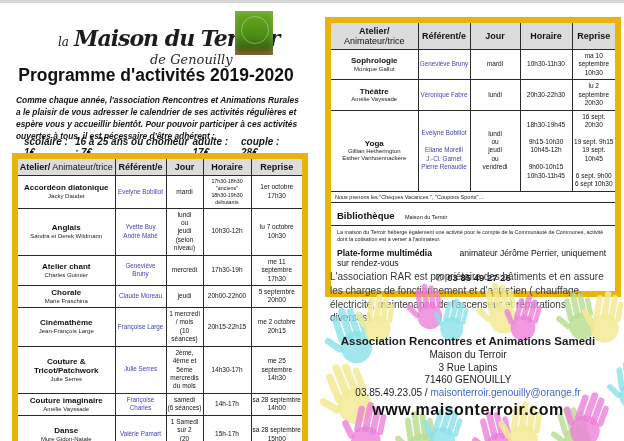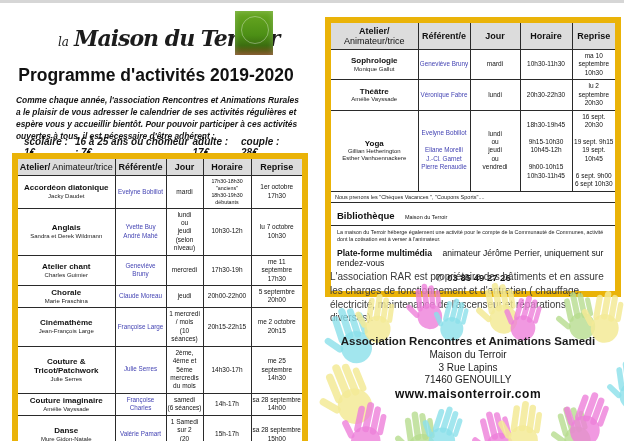--- a/index.html
+++ b/index.html
@@ -38,45 +38,46 @@
   .c-ref{font-size:6.3px;color:#4343b3;white-space:pre-line;line-height:1.35;}
   .c-jour,.c-hor,.c-rep{font-size:6.5px;white-space:pre-line;line-height:1.3;}
   .tiny{font-size:5.3px;}
   .note-cell{font-size:5.5px;text-align:left !important;padding:2px 4px !important;color:#222;}
   .bib-cell{text-align:left !important;padding:2px 6px !important;}
   .bib-title{font-size:9.5px;font-weight:bold;}
   .bib-sub{font-size:5.5px;margin-left:6px;}
   .foot-cell{text-align:left !important;padding:3px 6px 8px 6px !important;}
   .info-txt{font-size:5.4px;line-height:1.4;color:#222;}
   .pf-line{margin-top:4px;font-size:8.6px;}
-  .pf-title{font-weight:bold;margin-right:8px;}
+  .pf-title{font-weight:bold;margin-right:25px;}
   .phone-line{margin-top:4px;text-align:center;font-size:9.5px;font-weight:bold;}
   .phone-ic{font-weight:normal;margin-right:4px;}
   
   .rar{position:absolute;left:330px;top:228px;width:282px;text-align:left;
        font-size:10px;line-height:1.38;color:#3a3a3a;margin-top:39px;}
   .join{position:absolute;left:312px;top:297px;width:312px;text-align:center;z-index:3;
         font-family:"DejaVu Serif",serif;font-style:italic;font-size:14.5px;color:#161616;}
   .hands{position:absolute;left:312px;top:278px;width:312px;height:163px;z-index:1;}
   .address{position:absolute;left:312px;top:331px;width:312px;text-align:center;z-index:2;line-height:1.28;}
   .addr-name{font-size:11.5px;font-weight:bold;color:#1c1c1c;}
   .addr-line{font-size:10px;color:#1c1c1c;}
   .addr-email{color:#4169cc;text-decoration:none;}
-  .addr-web{font-size:12px;font-weight:bold;letter-spacing:.5px;color:#111;}
+  .addr-web{font-size:16px;font-weight:bold;letter-spacing:.5px;color:#111;}
 </style>
 </head>
 <body>
 
 <div class="page">
 
   <div class="logo">
     <div class="logo-line">
       <span class="logo-la">la</span>
       <span class="logo-main">Maison du Terroir</span>
     </div>
+    <div class="logo-sub">de Genouilly</div>
     <div class="logo-img"></div>
   </div>
 
   <div class="page-title">Programme d'activités 2019-2020</div>
   <div class="intro">Comme chaque année, l'association Rencontres et Animations Rurales a le plaisir de vous adresser le calendrier de ses activités régulières et espère vous y accueillir bientôt. Pour pouvoir participer à ces activités ouvertes à tous, il est nécessaire d'être adhérent :</div>
 
   <div class="tariffs">
     <span>scolaire : 1€</span>
     <span>16 à 25 ans ou chômeur : 7€</span>
     <span>adulte : 17€</span>
@@ -325,16 +326,19 @@
     <use href="#hand" fill="#b7dc8f" fill-opacity=".8" transform="translate(236,126) rotate(-16) scale(1.6)"></use>
     <use href="#hand" fill="#ee7fd9" fill-opacity=".8" transform="translate(268,100) rotate(20) scale(1.8)"></use>
     <use href="#hand" fill="#8be0ea" fill-opacity=".8" transform="translate(296,78) rotate(-8) scale(1.6)"></use>
   </svg>
 
   <div class="address">
     <div class="addr-name">Association Rencontres et Animations Samedi</div>
     <div class="addr-line">Maison du Terroir</div>
     <div class="addr-line">3 Rue Lapins</div>
     <div class="addr-line">71460 GENOUILLY</div>
+    <div class="addr-line">
+      <span>03.85.49.23.05 / </span><a href="#" class="addr-email">maisonterroir.genouilly@orange.fr</a>
+    </div>
     <div class="addr-web">www.maisonterroir.com</div>
   </div>
 
 </div>
 
 </body></html>

